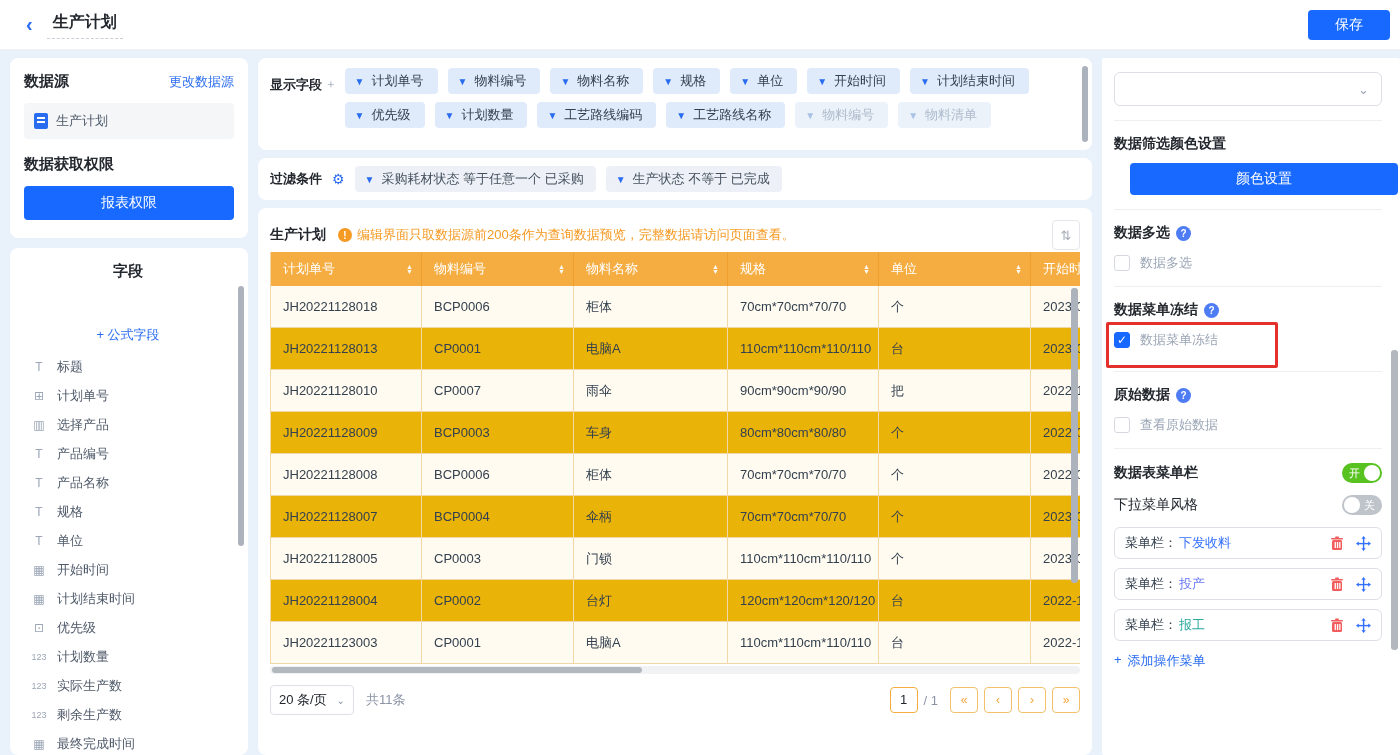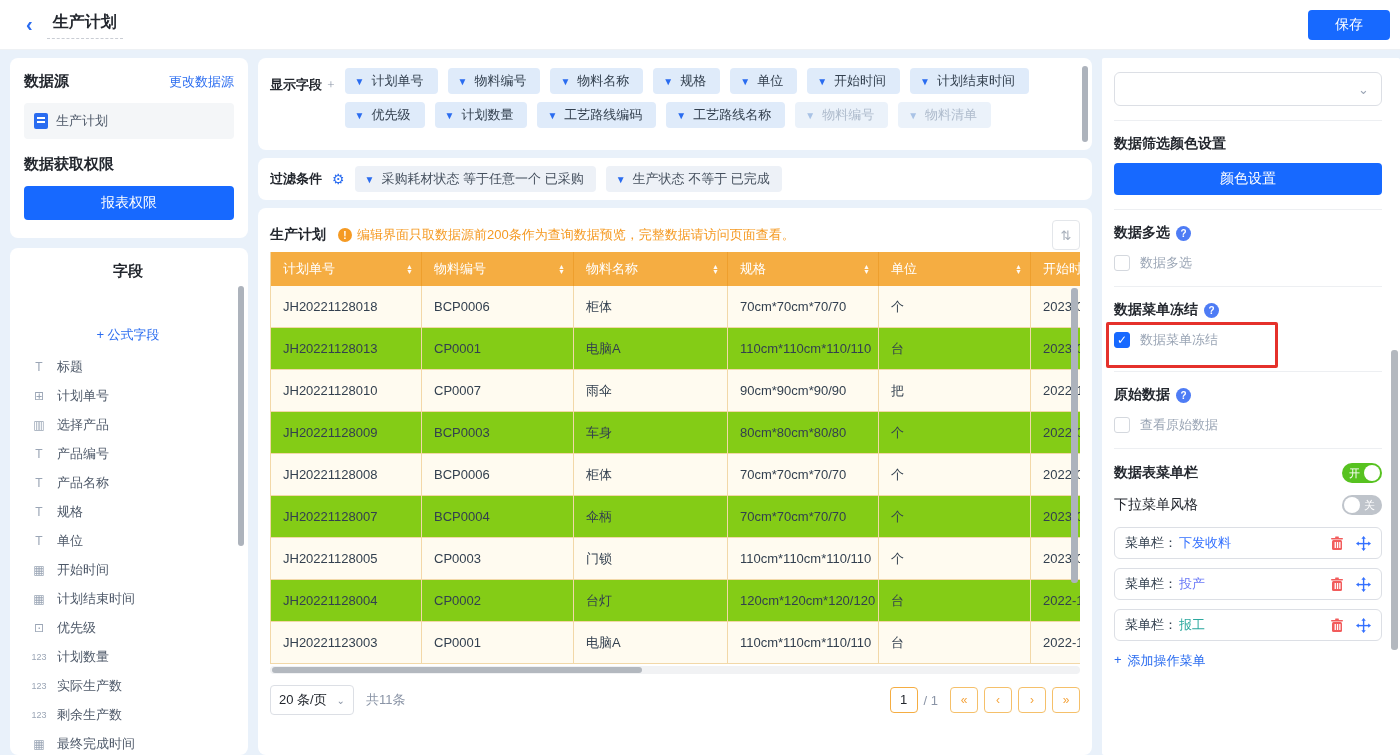--- a/index.html
+++ b/index.html
@@ -67,21 +67,21 @@
   .sort-btn { position:absolute; right:12px; top:12px; width:28px; height:30px; border:1px solid #E3E6EA; border-radius:4px;
     background:#fff; color:#A7AFBA; font-size:13px; cursor:pointer; }
   .grid { width:810px; overflow:hidden; border-left:1px solid #F2D8A8; }
   .grid-inner { width:879px; }
   .g-header { display:flex; background:#F5AD42; color:#fff; height:34px; }
   .g-hcell { display:flex; align-items:center; justify-content:space-between; padding:0 8px 0 12px;
     border-right:1px solid #EE9F2D; font-size:13px; cursor:pointer; flex:none; }
   .sorter { display:flex; flex-direction:column; line-height:5px; font-size:7px; color:#FFFFFF; opacity:.95; }
   .g-row { display:flex; height:42px; border-bottom:1px solid #F2D8A8; }
   .g-row.odd { background:#FFFBF0; }
-  .g-row.even { background:#84cc16; }
+  .g-row.even { background:#eab308; }
   .g-cell { display:flex; align-items:center; padding:0 12px; border-right:1px solid #F2D8A8; font-size:13px;
     color:#33404F; flex:none; overflow:hidden; white-space:nowrap; }
   .h-scroll { margin-top:2px; width:810px; height:8px; border-radius:4px; background:#F1F2F4; position:relative; }
   .h-thumb { position:absolute; left:2px; top:1px; width:370px; height:6px; border-radius:3px; background:#B3B8BF; cursor:pointer; }
   .tbl-vscroll { right:14px; top:80px; height:295px; width:7px; }
   .pager { display:flex; align-items:center; margin-top:8px; height:36px; }
   .psize { width:84px; height:30px; border:1px solid #DCDFE5; border-radius:4px; display:flex; align-items:center;
     justify-content:space-between; padding:0 8px; color:#23272E; cursor:pointer; background:#fff; }
   .psize .caret { color:#8A94A6; font-size:10px; }
   .ptotal { color:#8A94A6; margin-left:12px; }
@@ -94,21 +94,21 @@
 
   
   .right-col { flex:1; background:#fff; padding:14px 18px 0 12px; position:relative; border-radius:2px; }
   .rselect { height:34px; border:1px solid #DCDFE5; border-radius:6px; display:flex; align-items:center;
     justify-content:flex-end; padding:0 12px; color:#9AA5B5; cursor:pointer; }
   .divider { height:1px; background:#EDEFF2; margin:14px 0; }
   .sec-title { font-size:14px; font-weight:bold; color:#23272E; display:flex; align-items:center; gap:6px; }
   .q-ico { width:15px; height:15px; border-radius:50%; background:#4E7CF5; color:#fff; font-size:10px;
     display:inline-flex; align-items:center; justify-content:center; cursor:pointer; }
   .blue-btn { margin-top:10px; width:100%; height:32px; background:#1769FF; color:#fff; border:none; border-radius:4px;
-    font-size:14px; cursor:pointer; }
+    font-size:14px; cursor:pointer;margin-left:16px; }
   .chk-row { margin-top:12px; display:flex; align-items:center; gap:10px; color:#9AA5B5; cursor:pointer; }
   .chk { width:16px; height:16px; border:1px solid #D4D8DE; border-radius:3px; background:#fff; flex:none; }
   .chk.checked { background:#1769FF; border-color:#1769FF; color:#fff; font-size:12px; line-height:15px; text-align:center; }
   .hl-red { position:relative; }
   .hl-red:after { content:""; position:absolute; left:-8px; top:-9px; width:166px; height:40px;
     border:3px solid #E5312B; border-radius:2px; pointer-events:none; }
   .toggle-row { display:flex; align-items:center; justify-content:space-between; margin-bottom:12px; }
   .t-label { font-size:14px; color:#23272E; }
   .t-label.bold { font-weight:bold; }
   .switch { width:40px; height:20px; border-radius:10px; position:relative; cursor:pointer; color:#fff; font-size:11px; }

